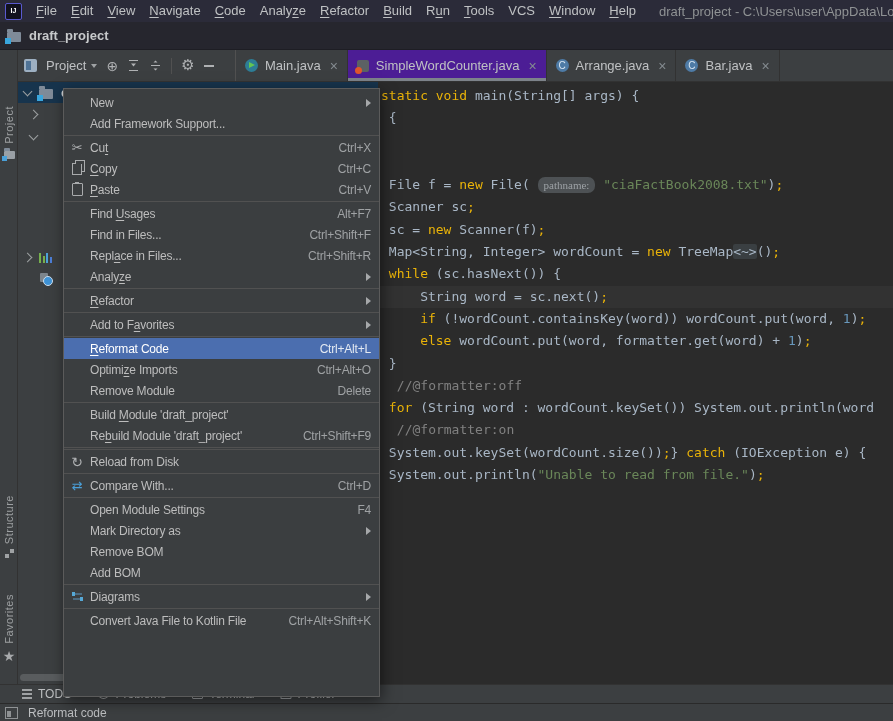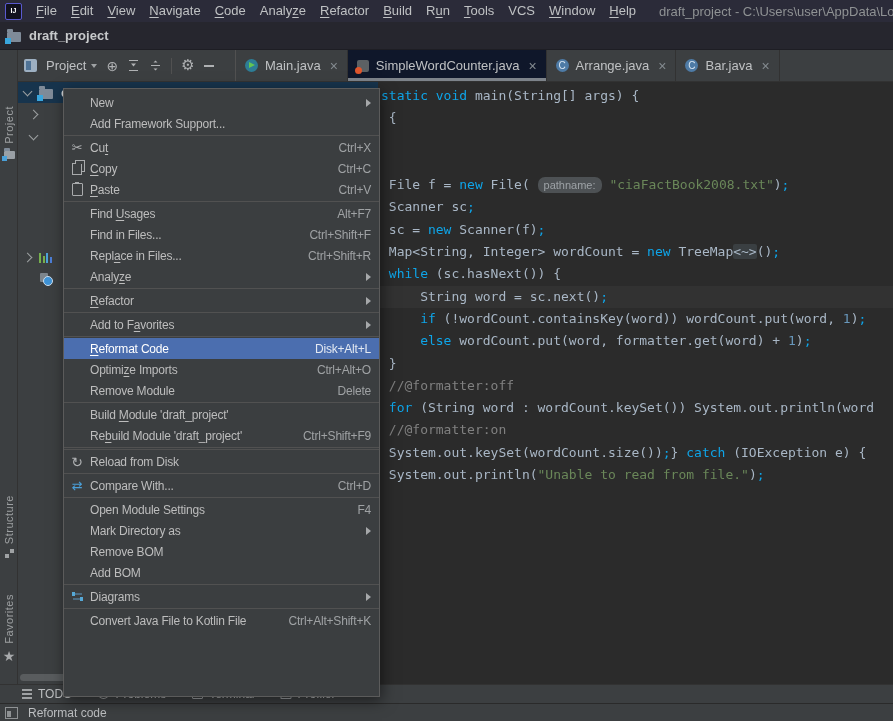--- a/index.html
+++ b/index.html
@@ -28,21 +28,21 @@
   #toolbar{position:absolute;left:18px;top:50px;width:875px;height:32px;
            background:#3c3f41;border-bottom:1px solid #323232;box-sizing:border-box;
            display:flex;align-items:stretch;}
   #panel-header{width:217px;flex:none;display:flex;align-items:center;gap:9px;padding-left:6px;box-sizing:border-box;}
   #panel-header .hlabel{font-size:13px;color:#bfc1c3;margin-right:-4px;}
   .caret-down{width:0;height:0;border-top:4px solid #9fa2a4;border-left:3.5px solid transparent;border-right:3.5px solid transparent;}
   .vsep{width:1px;height:16px;background:#515151;}
   #tabs{display:flex;align-items:stretch;border-left:1px solid #515151;}
   .tab{position:relative;display:flex;align-items:center;padding:0 9px;gap:7px;
        font-size:13px;color:#bfc1c3;border-right:1px solid #323232;cursor:default;}
-  .tab.selected{background:#0f172a;}
+  .tab.selected{background:#4c1d95;}
   .tab.selected:after{content:"";position:absolute;left:0;right:0;bottom:0;height:3px;background:#7d838a;}
   .tabx{font-size:14px;color:#848b90;line-height:10px;margin-left:2px;}
 
   
   #stripe-left{position:absolute;left:0;top:50px;width:18px;height:634px;background:#3c3f41;
                border-right:1px solid #323232;box-sizing:border-box;}
   .stripe-btn{position:absolute;left:0;width:18px;display:flex;flex-direction:column;align-items:center;gap:5px;}
   .vlabel{writing-mode:vertical-rl;transform:rotate(180deg);font-size:11px;color:#9da0a2;letter-spacing:.5px;}
 
   
@@ -54,24 +54,24 @@
   .chev{width:6px;height:6px;display:inline-block;border-right:1.5px solid #9da0a2;border-bottom:1.5px solid #9da0a2;flex:none;}
   .chev.down{transform:rotate(45deg);margin-top:-3px;}
   .chev.right{transform:rotate(-45deg);}
   #panel-hscrollbar{position:absolute;left:2px;top:592px;width:180px;height:7px;border-radius:4px;background:#595c5e;}
 
   
   #editor{position:absolute;left:378px;top:82px;width:515px;height:602px;background:#2b2b2b;overflow:hidden;}
   #codelines{padding:3px 0 0 3px;font:13px/22.3px "DejaVu Sans Mono",monospace;color:#a9b7c6;}
   .cl{white-space:pre;height:22.3px;}
   .cl.hl{background:#323232;margin-left:-3px;padding-left:3px;}
-  .tk-kw{color:#0ea5e9;} .tk-d{color:#a9b7c6;} .tk-s{color:#6a8759;}
-  .tk-c{color:#808080;} .tk-n{color:#6897bb;}
+  .tk-kw{color:#eab308;} .tk-d{color:#a9b7c6;} .tk-s{color:#6a8759;}
+  .tk-c{color:#808080;padding-left:8px;} .tk-n{color:#6897bb;}
   .tk-hint{background:#4d5154;color:#9da2a6;border-radius:7px;padding:2px 6px;
-           font-family:Liberation Sans, sans-serif;font-size:11px;}
+           font-family:Liberation Serif, serif;font-size:11px;}
   .tk-fold{background:#3a3f42;border-radius:2px;}
 
   
   #context-menu{position:absolute;left:63px;top:88px;width:317px;height:609px;z-index:30;
                 background:#3b3e40;border:1px solid #5b5b5b;box-sizing:border-box;padding:3px 0;
                 box-shadow:2px 4px 14px rgba(0,0,0,.5);}
   .mi{display:flex;align-items:center;height:21px;padding-right:8px;font-size:12px;letter-spacing:-.2px;color:#bdbdbd;cursor:default;}
   .mi.selected{background:#4b6eaf;color:#fff;}
   .mi.selected .short{color:#e3e9f2;}
   .micon{width:26px;flex:none;display:flex;justify-content:center;align-items:center;}
@@ -393,21 +393,21 @@
       <div class="msep"></div>
       <div class="mi">
         <span class="micon"></span>
         <span class="mlabel">Add to F<u>a</u>vorites</span>
         <span class="subarrow"></span>
       </div>
       <div class="msep"></div>
       <div class="mi selected">
         <span class="micon"></span>
         <span class="mlabel"><u>R</u>eformat Code</span>
-        <span class="short">Disk+Alt+L</span>
+        <span class="short">Ctrl+Alt+L</span>
       </div>
       <div class="mi">
         <span class="micon"></span>
         <span class="mlabel">Optimi<u>z</u>e Imports</span>
         <span class="short">Ctrl+Alt+O</span>
       </div>
       <div class="mi">
         <span class="micon"></span>
         <span class="mlabel">Remove Module</span>
         <span class="short">Delete</span>

